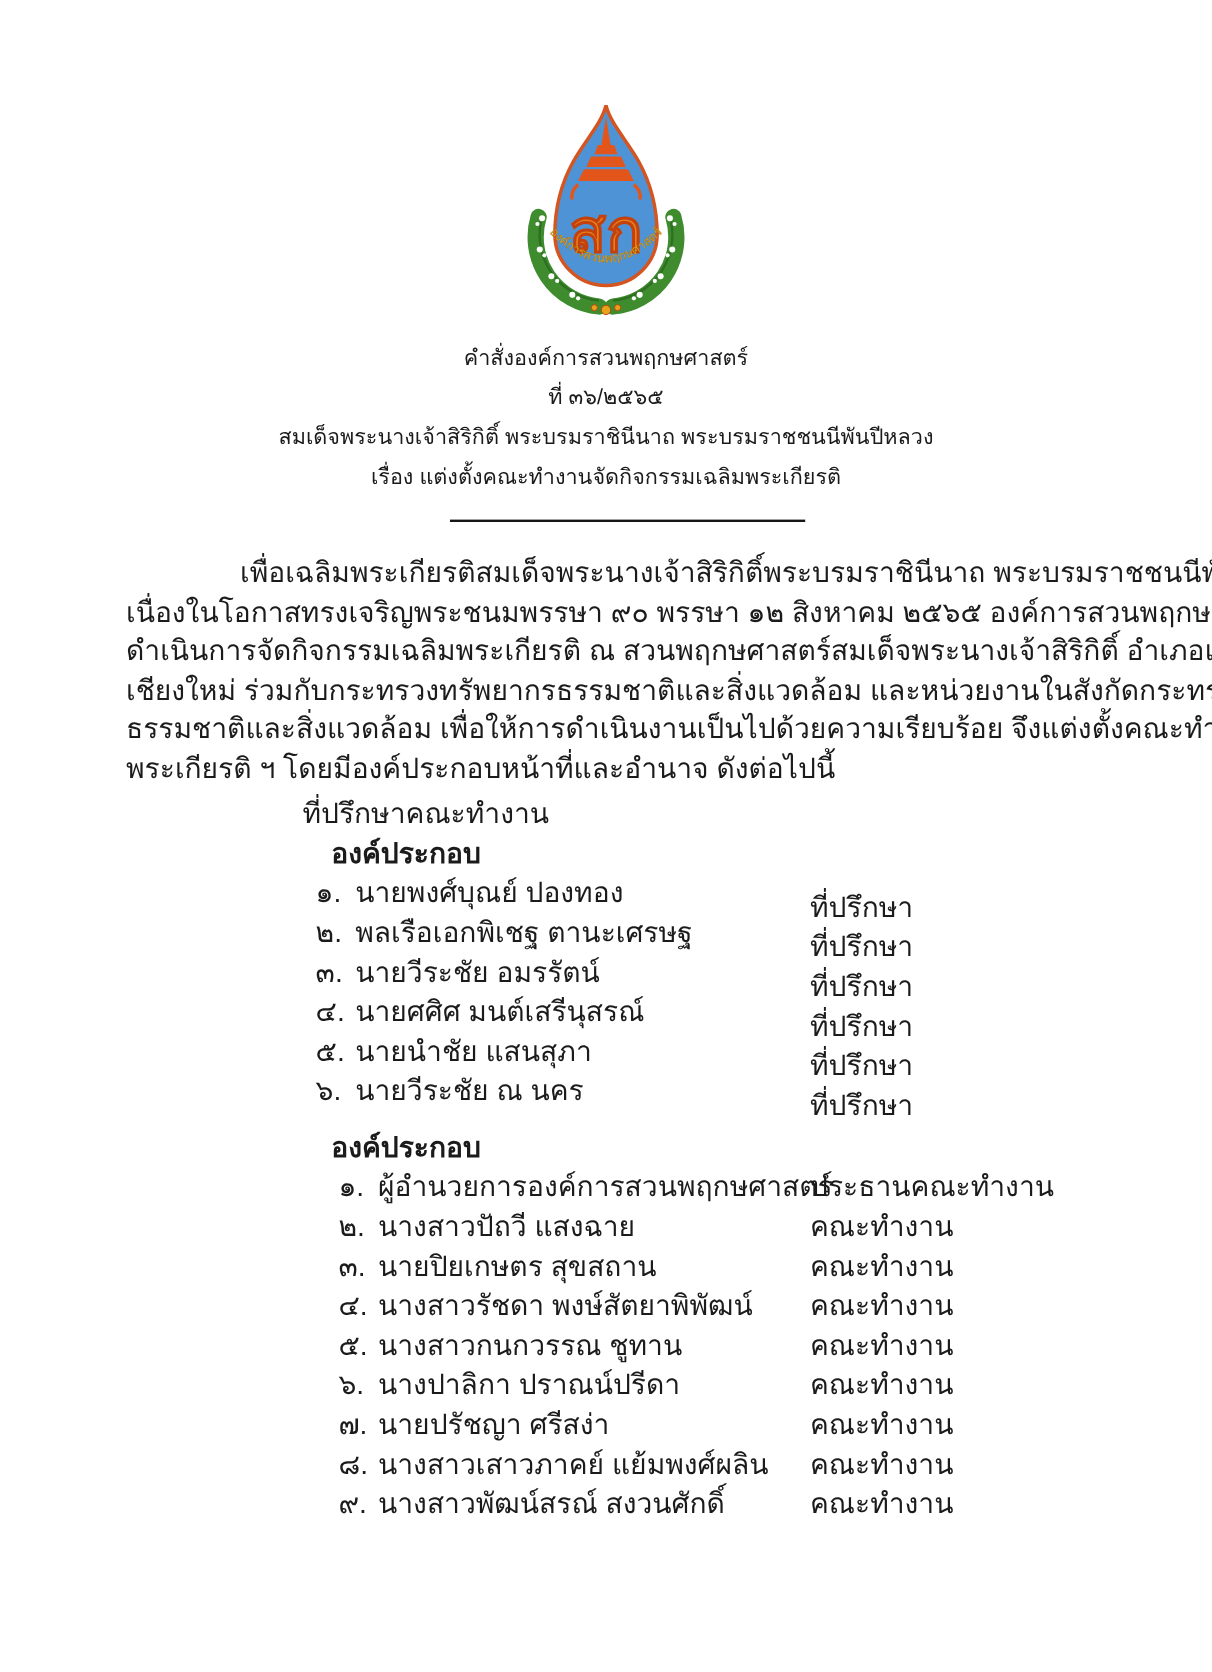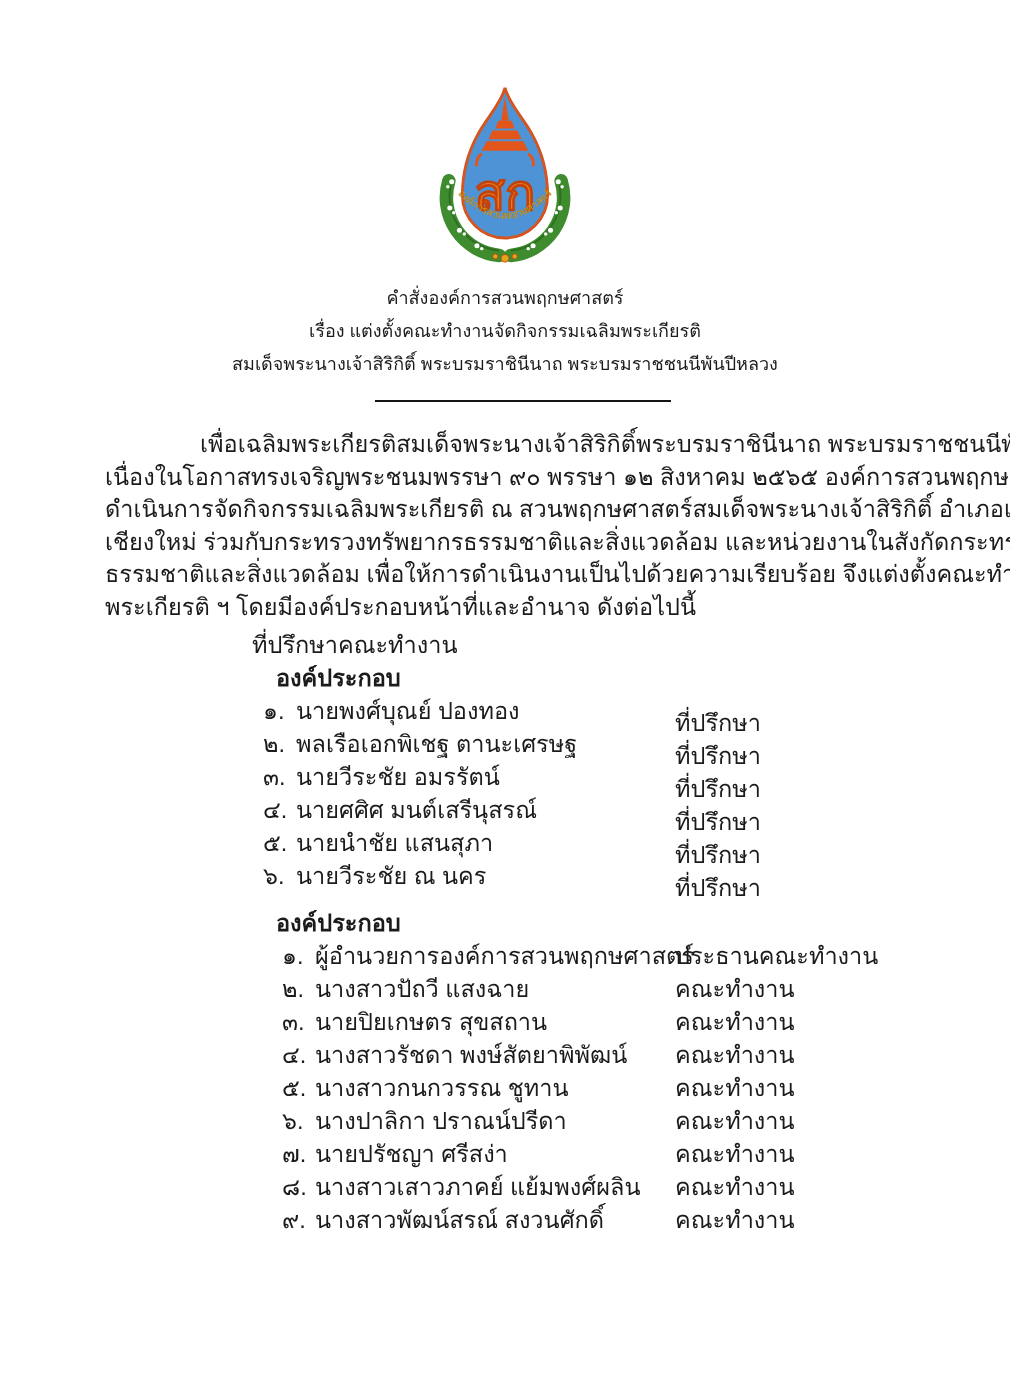--- a/index.html
+++ b/index.html
@@ -127,22 +127,23 @@
         <path id="arcText" d="M 30 112 Q 80 166 130 112"></path>
       </defs>
       <text font-size="10.5" fill="#e8b321" stroke="#a16207" stroke-width="0.25" font-family="Liberation Sans, sans-serif">
         <textPath href="#arcText" startOffset="50%" text-anchor="middle">องค์การสวนพฤกษศาสตร์</textPath>
       </text>
     </svg>
   </div>
 
   <div class="doc-header">
     <div>คำสั่งองค์การสวนพฤกษศาสตร์</div>
+    <div>ที่ ๓๖/๒๕๖๕</div>
+    <div>สมเด็จพระนางเจ้าสิริกิติ์ พระบรมราชินีนาถ พระบรมราชชนนีพันปีหลวง</div>
     <div>เรื่อง แต่งตั้งคณะทำงานจัดกิจกรรมเฉลิมพระเกียรติ</div>
-    <div>สมเด็จพระนางเจ้าสิริกิติ์ พระบรมราชินีนาถ พระบรมราชชนนีพันปีหลวง</div>
   </div>
 
   <hr class="divider">
 
   <div class="body-para">
     <div class="line indent">เพื่อเฉลิมพระเกียรติสมเด็จพระนางเจ้าสิริกิติ์พระบรมราชินีนาถ พระบรมราชชนนีพันปีหลวง</div>
     <div class="line">เนื่องในโอกาสทรงเจริญพระชนมพรรษา ๙๐ พรรษา ๑๒ สิงหาคม ๒๕๖๕ องค์การสวนพฤกษศาสตร์จะ</div>
     <div class="line">ดำเนินการจัดกิจกรรมเฉลิมพระเกียรติ ณ สวนพฤกษศาสตร์สมเด็จพระนางเจ้าสิริกิติ์ อำเภอแม่ริม จังหวัด</div>
     <div class="line">เชียงใหม่ ร่วมกับกระทรวงทรัพยากรธรรมชาติและสิ่งแวดล้อม และหน่วยงานในสังกัดกระทรวงทรัพยากร</div>
     <div class="line">ธรรมชาติและสิ่งแวดล้อม เพื่อให้การดำเนินงานเป็นไปด้วยความเรียบร้อย จึงแต่งตั้งคณะทำงานจัดกิจกรรมเฉลิม</div>

